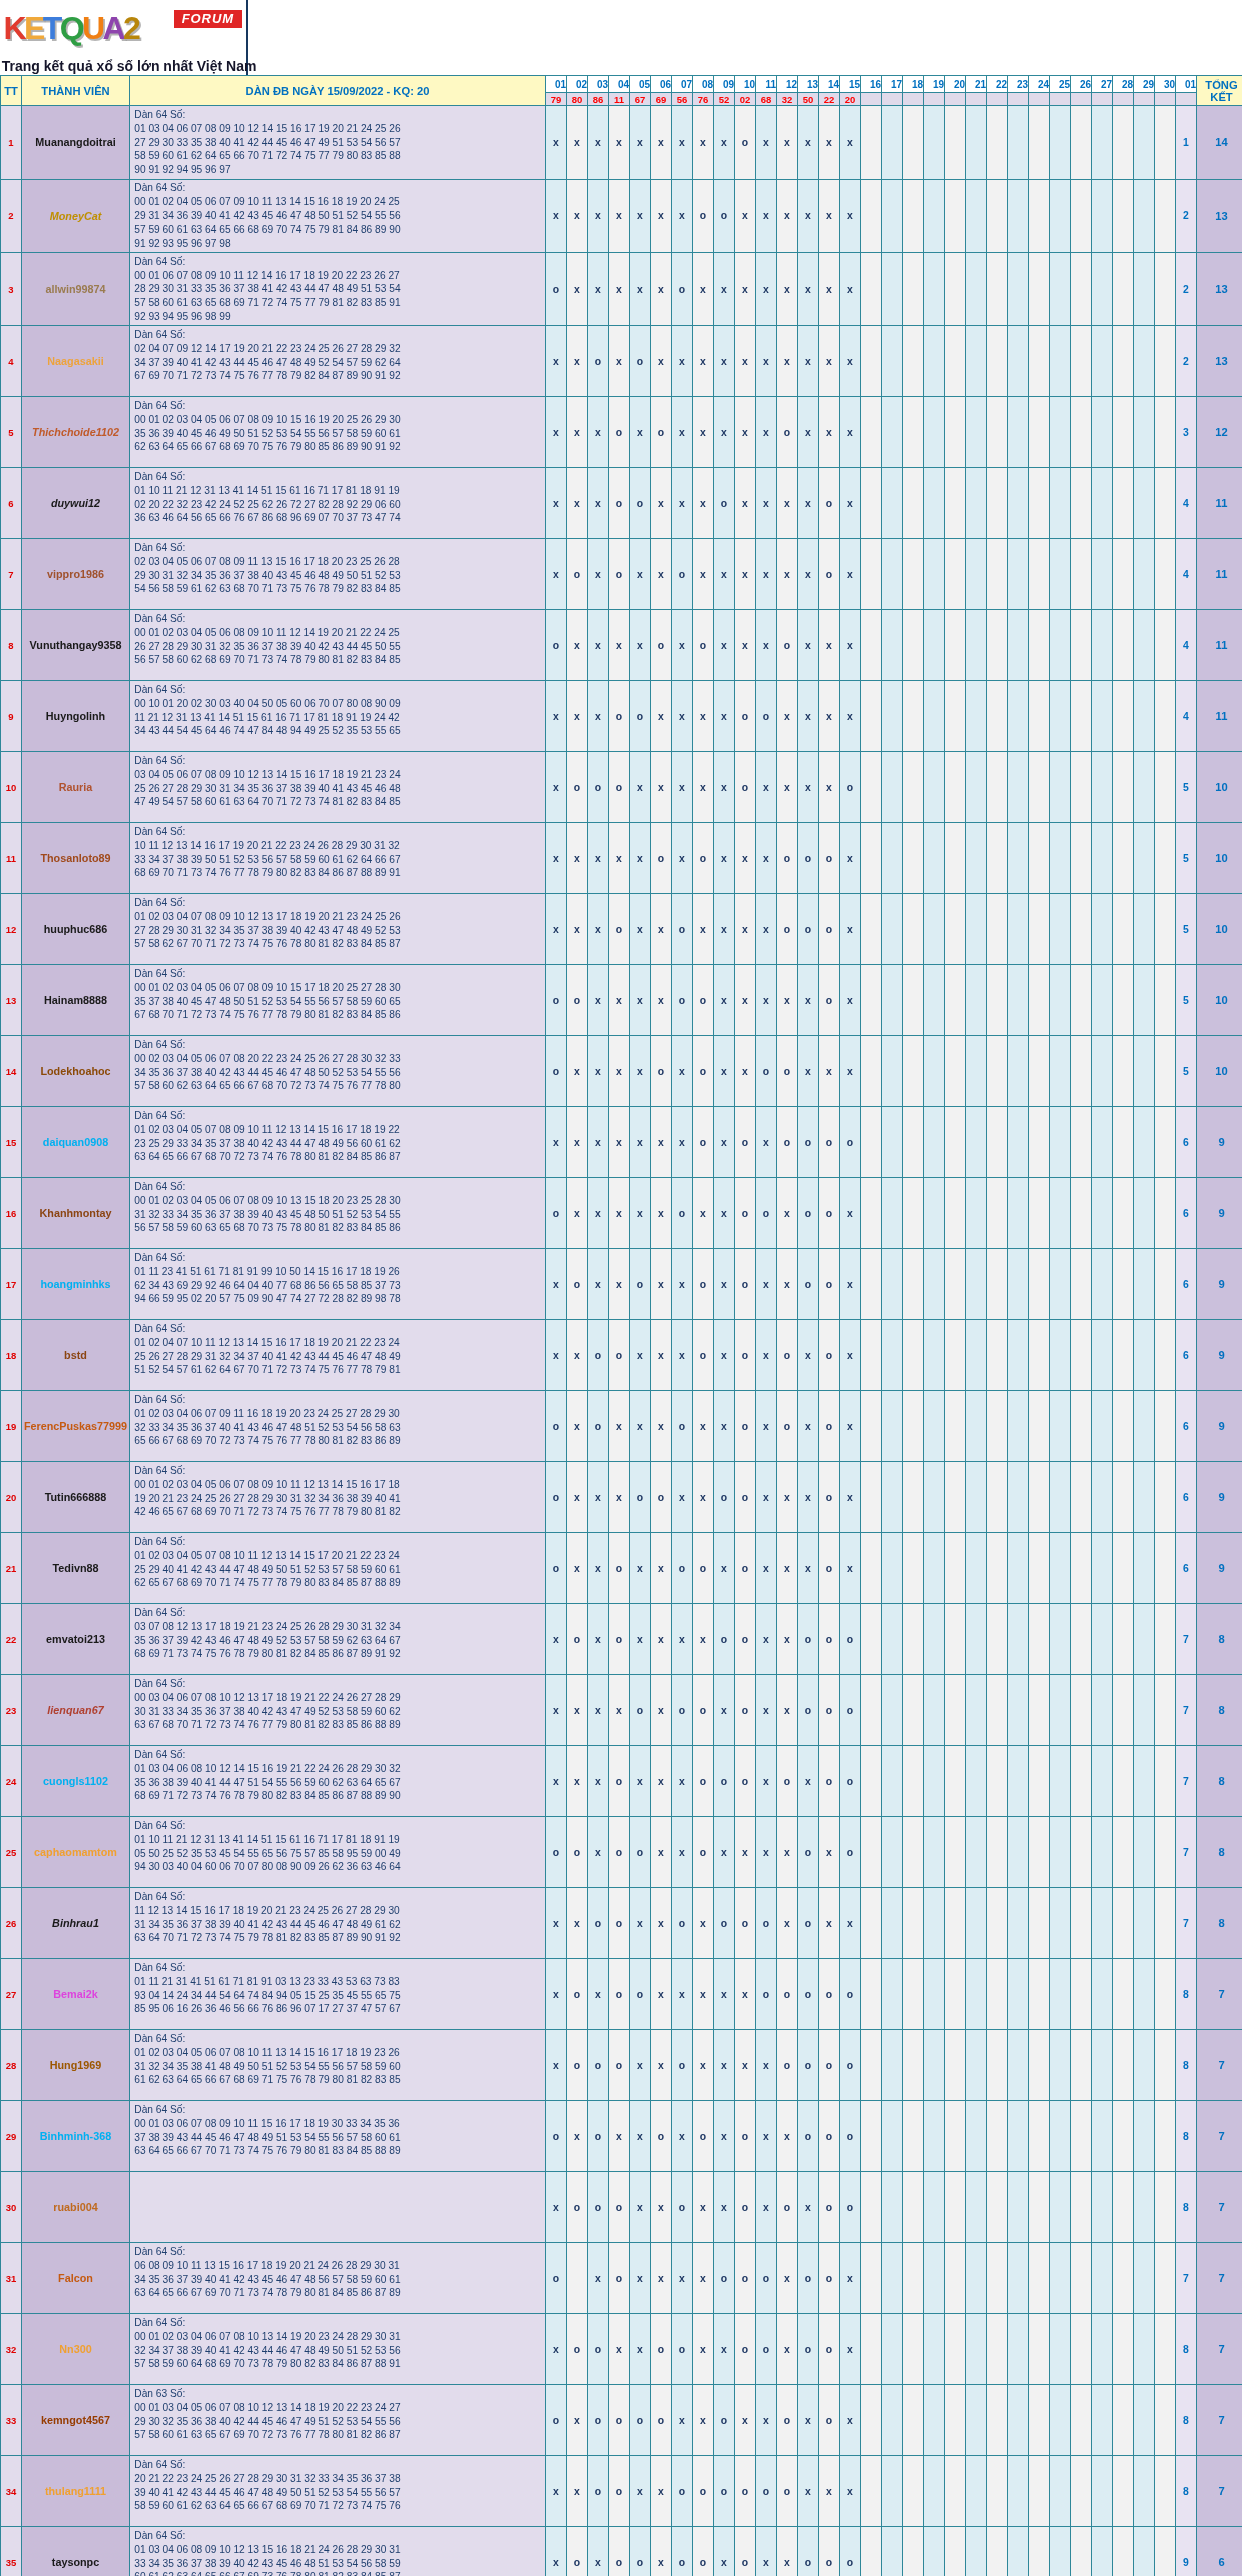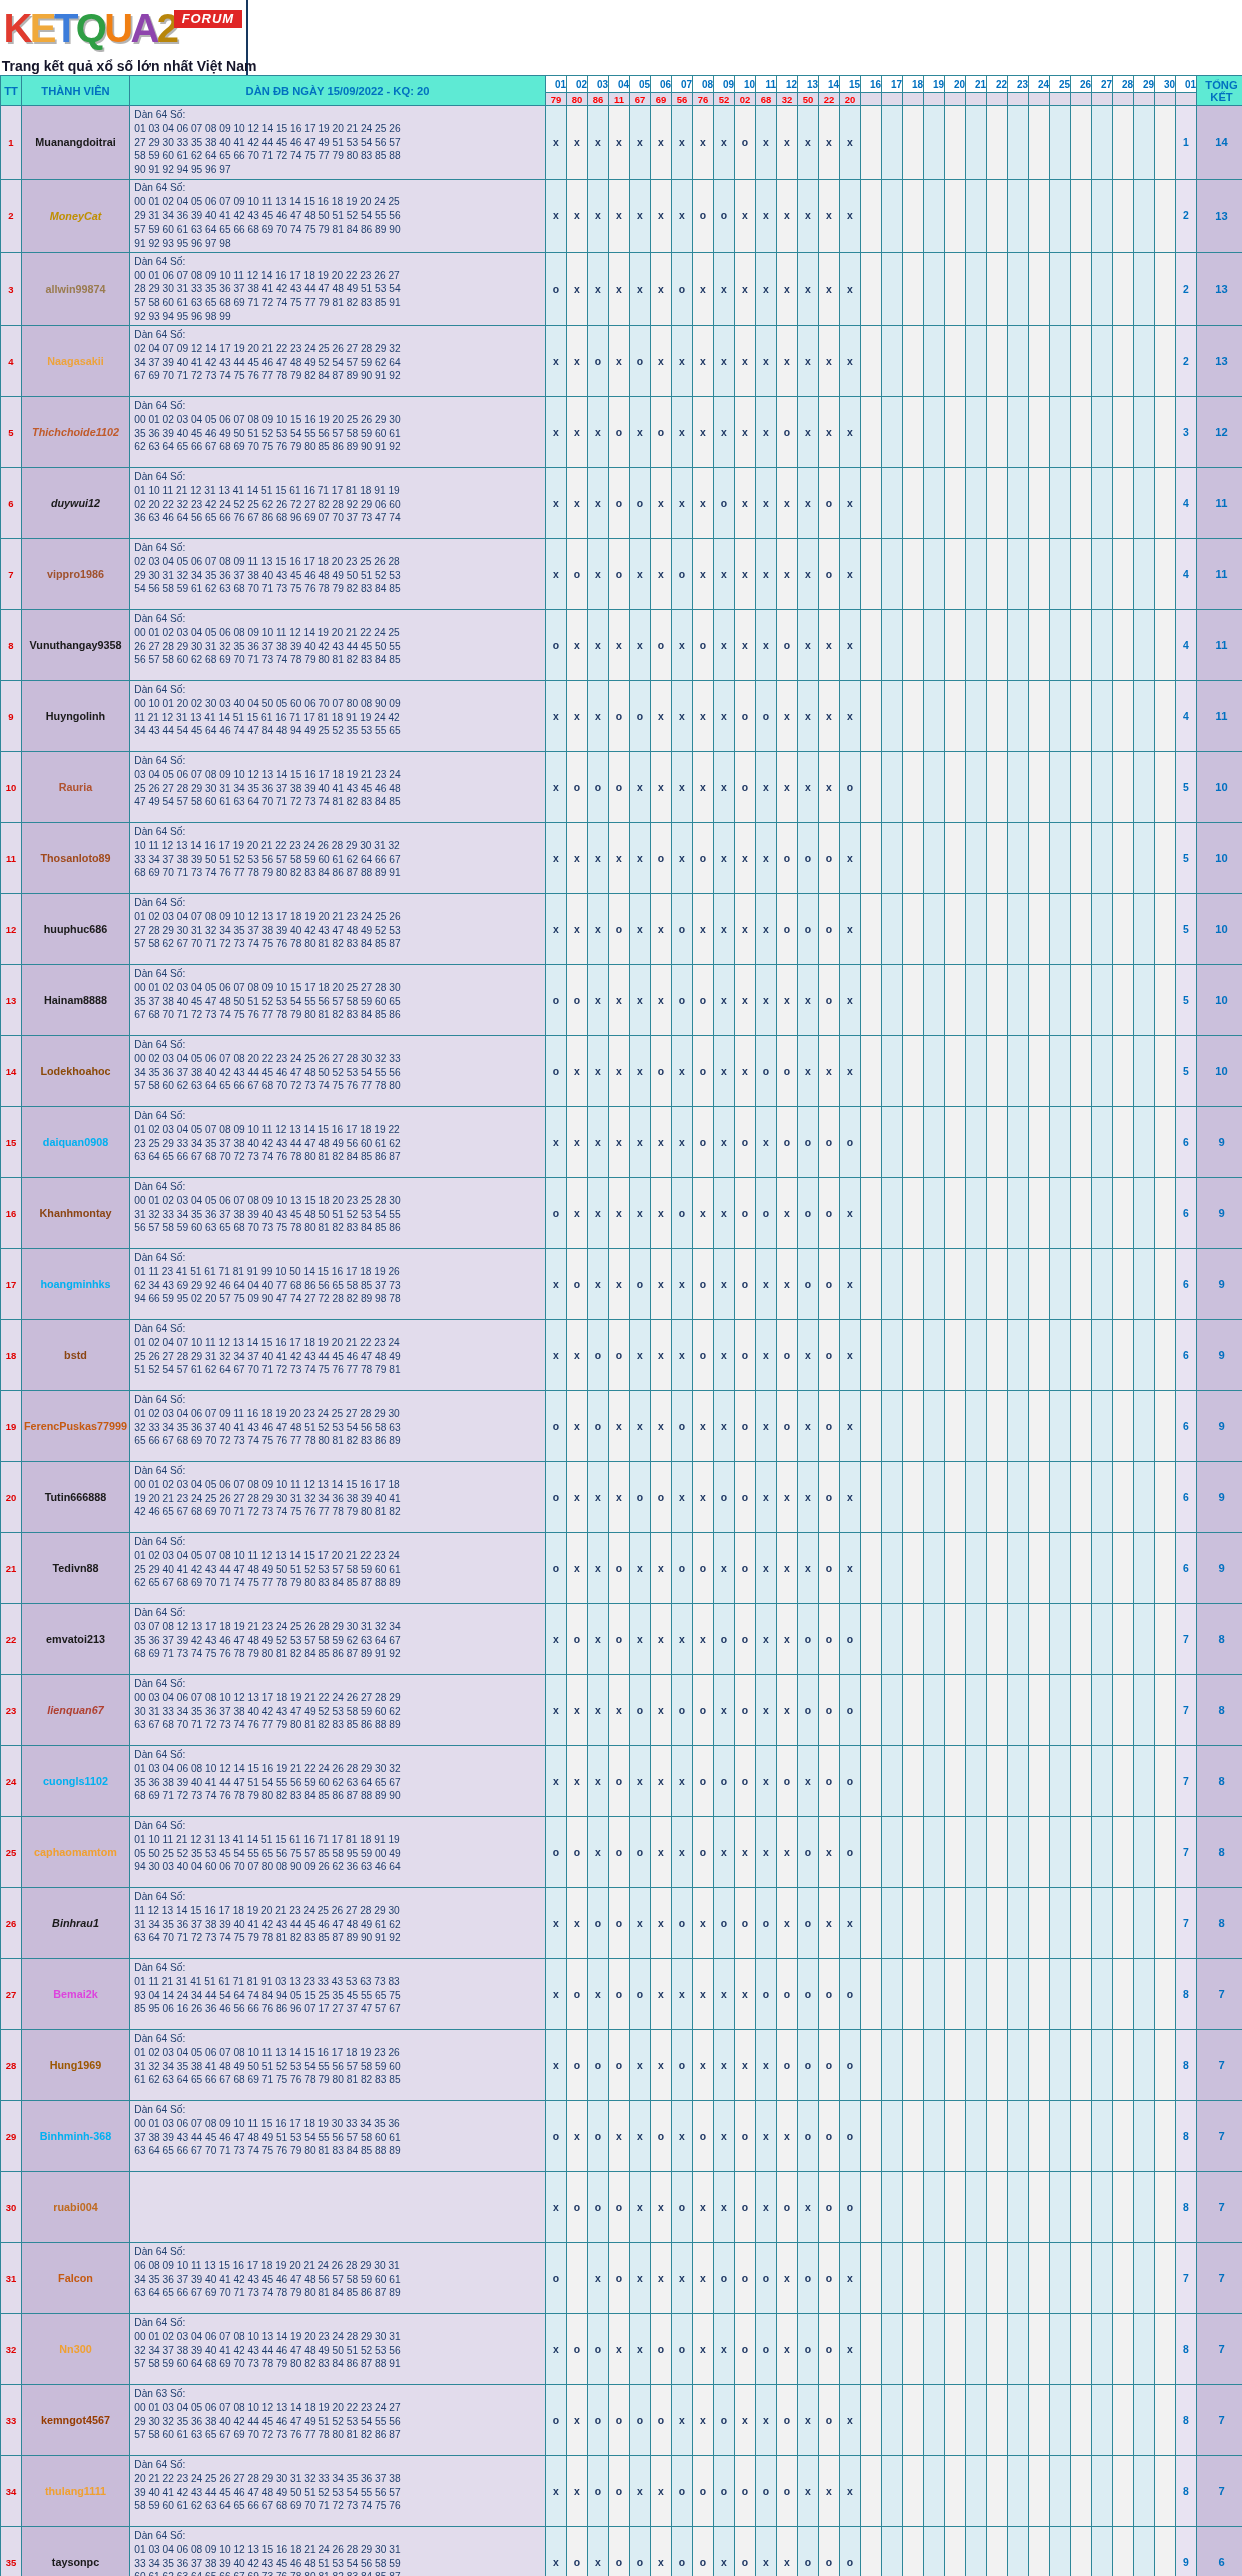--- a/index.html
+++ b/index.html
@@ -1,34 +1,34 @@
 <!DOCTYPE html>
 <html style="font-size:14px"><head>
 <meta charset="utf-8">
 <style>
   html,body{margin:0;padding:0;background:#ffffff;font-family:"Liberation Sans",sans-serif;}
   #page{width:1243px;height:2576px;overflow:hidden;background:#fff;position:relative;}
 
   
   .topbar{display:flex;width:1243px;height:75px;box-sizing:border-box;}
   .logo-box{width:248px;min-width:248px;background:#fff;position:relative;border-right:2.6px solid #17375E;box-sizing:border-box;}
-  .logo-letters{position:absolute;top:3.5px;left:3.5px;font-size:40px;font-weight:800;letter-spacing:-2.6px;line-height:48px;white-space:nowrap;text-align:right;}
+  .logo-letters{position:absolute;top:3.5px;left:3.5px;font-size:32px;font-weight:800;letter-spacing:-2.6px;line-height:48px;white-space:nowrap;text-align:right;}
   .logo-letters span{text-shadow:1.7px 1.7px 0 rgba(40,40,40,.35);}
   .forum-badge{position:absolute;top:9.5px;right:4.3px;background:#E02525;color:#fff;font-style:italic;font-weight:700;font-size:13px;padding:1.7px 7.8px;letter-spacing:0.9px;}
   .tagline{position:absolute;bottom:0.9px;left:1.7px;width:245px;font-size:14px;font-weight:600;color:#15152a;white-space:nowrap;}
   .head-right{flex:1;display:flex;flex-direction:column;box-sizing:border-box;}
   .title-band{height:27px;box-sizing:border-box;background:#C8DAF0;border:1.7px solid #17375E;border-bottom:3.5px solid #17375E;display:flex;align-items:center;justify-content:center;color:#E36C0A;font-weight:700;font-size:11.7px;}
   .month-band{flex:1;background:#E2DDEB;display:flex;align-items:center;justify-content:center;color:#17375E;font-weight:800;font-size:26px;letter-spacing:0.9px;border-right:1.7px solid #2E8799;box-sizing:border-box;}
 
   
   table{border-collapse:collapse;table-layout:fixed;width:1243px;}
   td,th{border:0.9px solid #2E8799;padding:0;overflow:hidden;box-sizing:border-box;}
   thead tr.hr1{height:17.3px;}
   thead tr.hr2{height:13px;}
-  .hpeach{background:#5eead4;color:#0070C0;font-weight:700;font-size:11.2px;border:1.7px solid #2E8799;}
+  .hpeach{background:#fef9c3;color:#0070C0;font-weight:700;font-size:11.2px;border:1.7px solid #2E8799;}
   .day-h{background:#FFFFFF;color:#0070C0;font-weight:700;font-size:10px;text-align:right;}
   .kq{background:#E0DAEA;color:#FF0000;font-weight:700;font-size:9.5px;text-align:center;}
   tbody tr{height:71px;}
   tbody td{border-bottom:1.7px solid #2E8799;}
   .ttc{background:#E2DCEC;color:#E00000;font-weight:700;font-size:9.5px;text-align:center;border-left:1.7px solid #2E8799;}
   .namec{background:#C9BCD9;text-align:center;font-size:10.8px;font-weight:700;vertical-align:middle;}
   .danc{background:#E2DCEC;vertical-align:top;padding:1.7px 4.3px;font-size:10.2px;line-height:13.8px;color:#1F3F6E;white-space:nowrap;margin-top:44px;}
   .mark{color:#1F3864;font-weight:700;font-size:10.4px;text-align:center;vertical-align:middle;}
   .cE{background:#DCEDF3;}
   .cO{background:#F2F2F2;}

